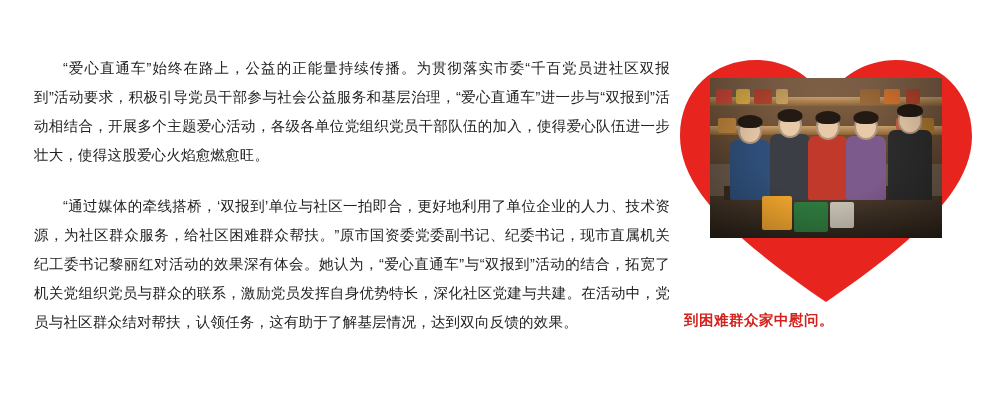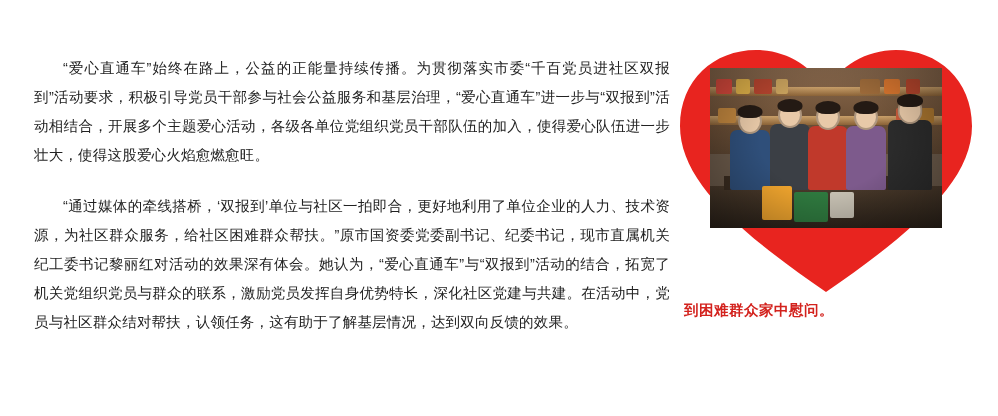--- a/index.html
+++ b/index.html
@@ -40,21 +40,21 @@
     text-indent: 2em;
     margin: 0 0 22px 0;
     color: #222222;
   }
   .para:last-child { margin-bottom: 0; }
 
   
   .figure {
     position: absolute;
     left: 676px;
-    top: 0;
+    top: 10px;
     width: 300px;
     height: 290px;
   }
 
   .heart-wrap {
     position: relative;
     width: 300px;
     height: 252px;
   }
 

